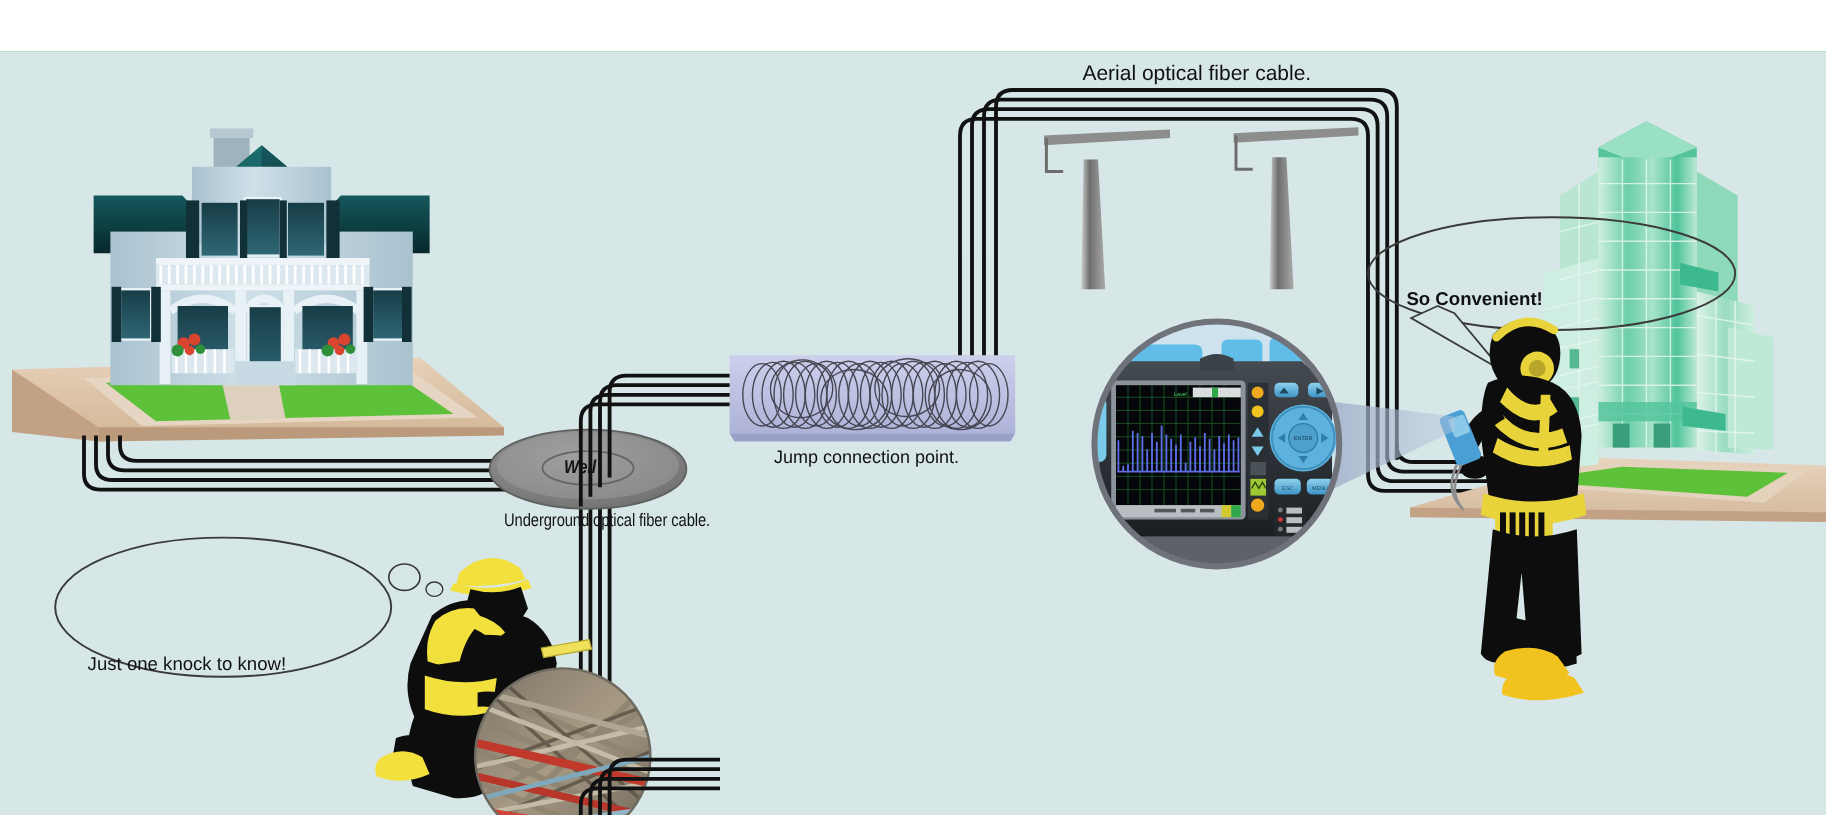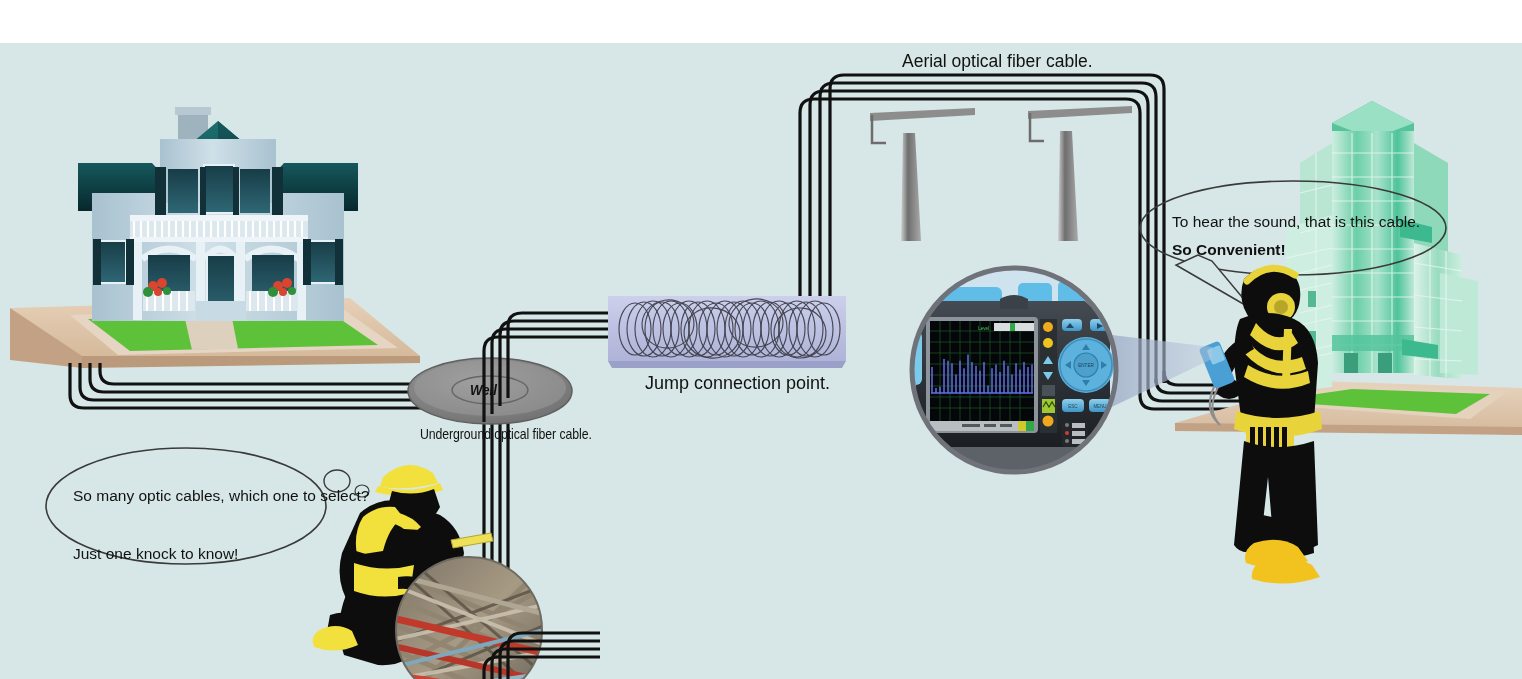--- a/index.html
+++ b/index.html
@@ -31,21 +31,21 @@
     pointer-events: none;
   }
   #lbl-aerial {
     left: 902px;
     top: 8px;
     font-size: 17.5px;
   }
   #lbl-jump {
     left: 645px;
     top: 330px;
-    font-size: 18px;
+    font-size: 15px;
     text-align: right;
   }
   #lbl-under {
     left: 420px;
     top: 382px;
     font-size: 15px;
     transform: scaleX(0.82);
     transform-origin: left center;
     letter-spacing: -0.1px;
   }
@@ -664,19 +664,17 @@
   </svg>
 
   <div class="lbl" id="lbl-aerial">Aerial optical fiber cable.</div>
 
   <div class="lbl" id="lbl-jump">Jump connection point.</div>
 
   <div class="lbl" id="lbl-under">Underground optical fiber cable.</div>
 
   <div class="lbl" id="lbl-well">Well</div>
 
-  <div class="bubble-text" id="bub-l1">So many optic cables, which one to select?</div>
   <div class="bubble-text" id="bub-l2">Just one knock to know!</div>
 
-  <div class="bubble-text" id="bub-r1">To hear the sound, that is this cable.</div>
   <div class="bubble-text" id="bub-r2">So Convenient!</div>
 
 </div>
 
 </body></html>

